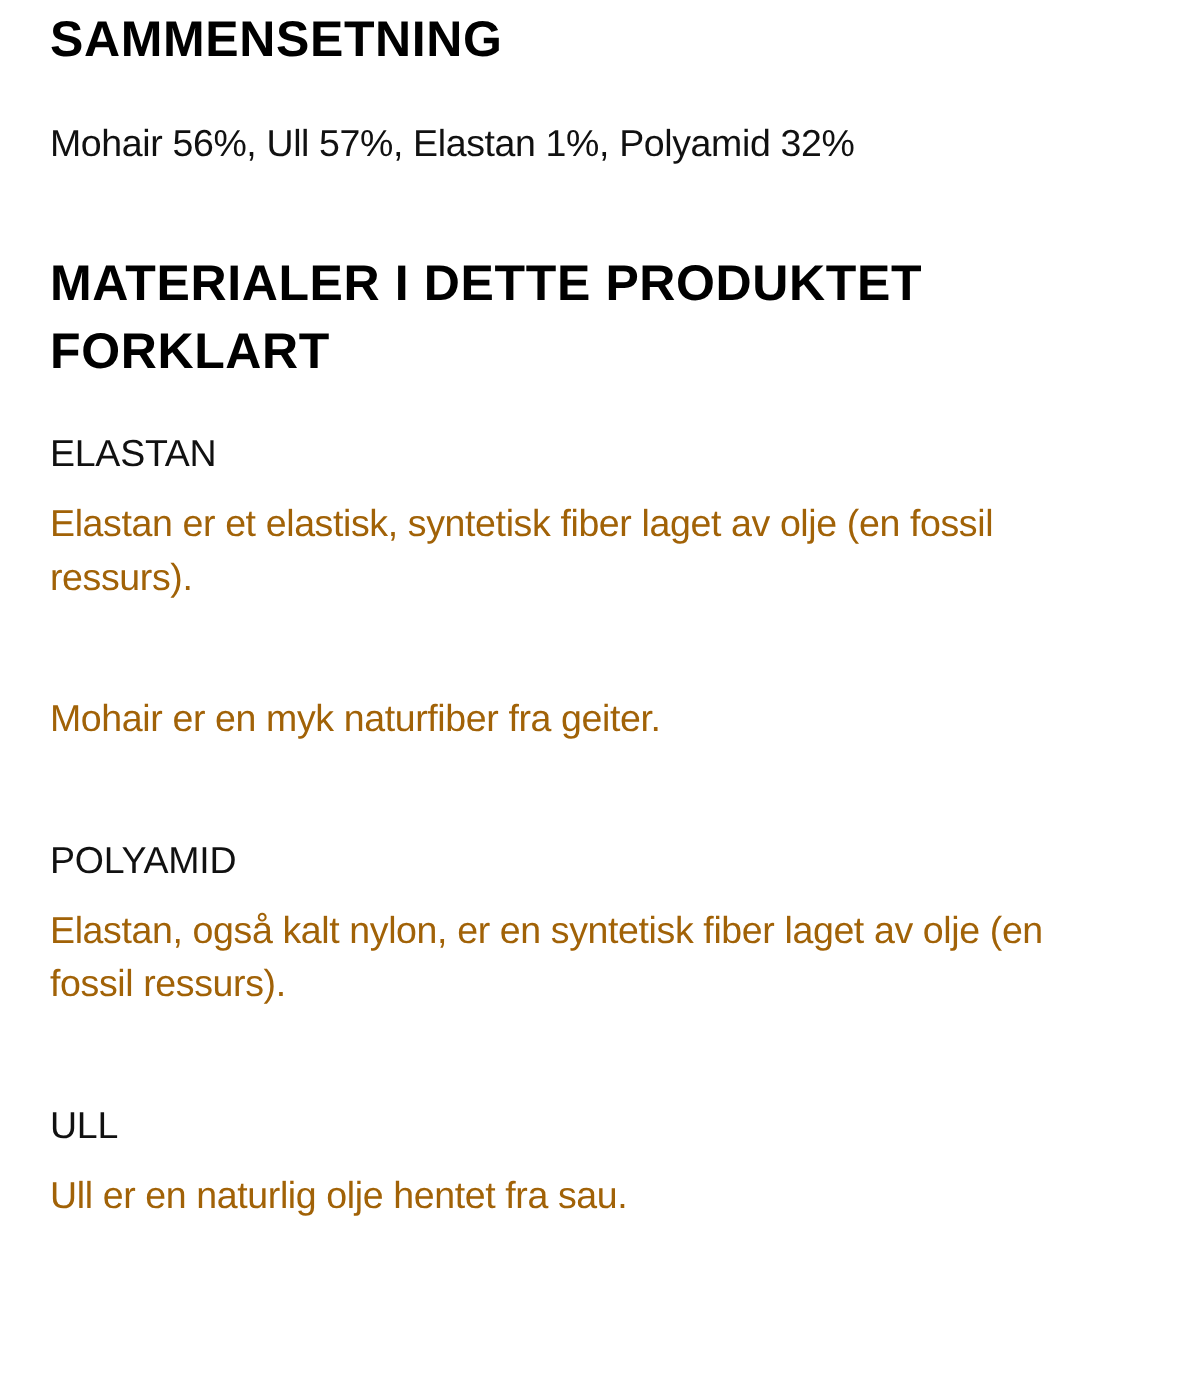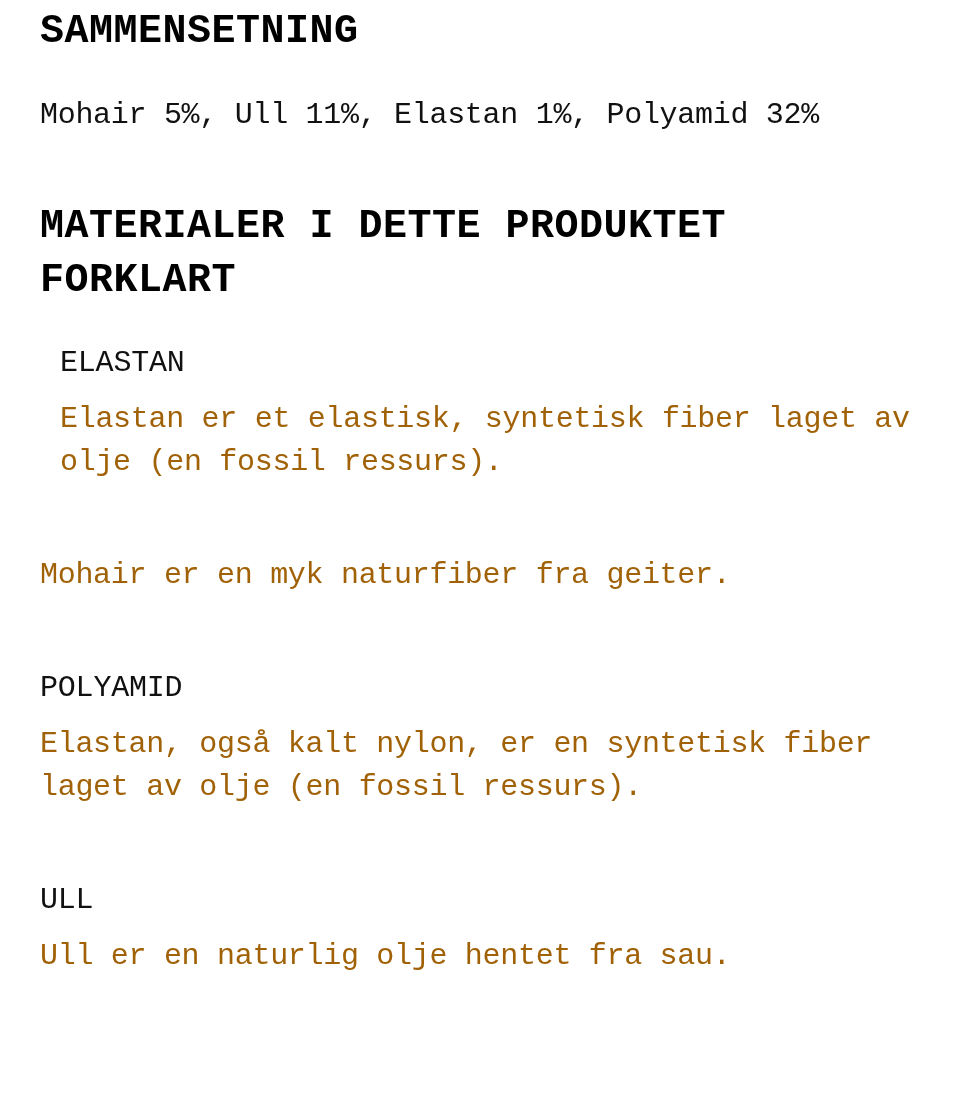--- a/index.html
+++ b/index.html
@@ -8,21 +8,21 @@
     background: #ffffff;
   }
   .page {
     position: relative;
     width: 960px;
     height: 1116px;
     box-sizing: border-box;
     padding: 5px 40px 0 40px;
     background: #ffffff;
     color: #111111;
-    font-family: Liberation Mono, monospace;
+    font-family: Liberation Sans, sans-serif;
     overflow: hidden;
   }
   .section-title {
     margin: 0;
     font-size: 40px;
     line-height: 54px;
     font-weight: 700;
     letter-spacing: 0.5px;
     color: #000000;
     max-width: 880px;
@@ -36,21 +36,20 @@
     max-width: 870px;
   }
   .materials-title {
     margin-top: 63px;
   }
   .material {
     margin-top: 70px;
   }
   .material.first {
     margin-top: 34px;
-    margin-left: 20px;
   }
   .material-name {
     margin: 0;
     font-size: 30px;
     line-height: 43px;
     font-weight: 400;
     letter-spacing: -0.2px;
     color: #111111;
   }
   .material-desc {
@@ -63,21 +62,21 @@
     color: #a16207;
   }
 </style>
 </head>
 <body>
 
 <div class="page">
 
   <section>
     <h2 class="section-title">SAMMENSETNING</h2>
-    <p class="composition-value">Mohair 5%, Ull 11%, Elastan 1%, Polyamid 32%</p>
+    <p class="composition-value">Mohair 56%, Ull 57%, Elastan 1%, Polyamid 32%</p>
   </section>
 
   <section>
     <h2 class="section-title materials-title">MATERIALER I DETTE PRODUKTET FORKLART</h2>
 
     <div class="material first">
       <h3 class="material-name">ELASTAN</h3>
       <p class="material-desc">Elastan er et elastisk, syntetisk fiber laget av olje (en fossil ressurs).</p>
     </div>
 

